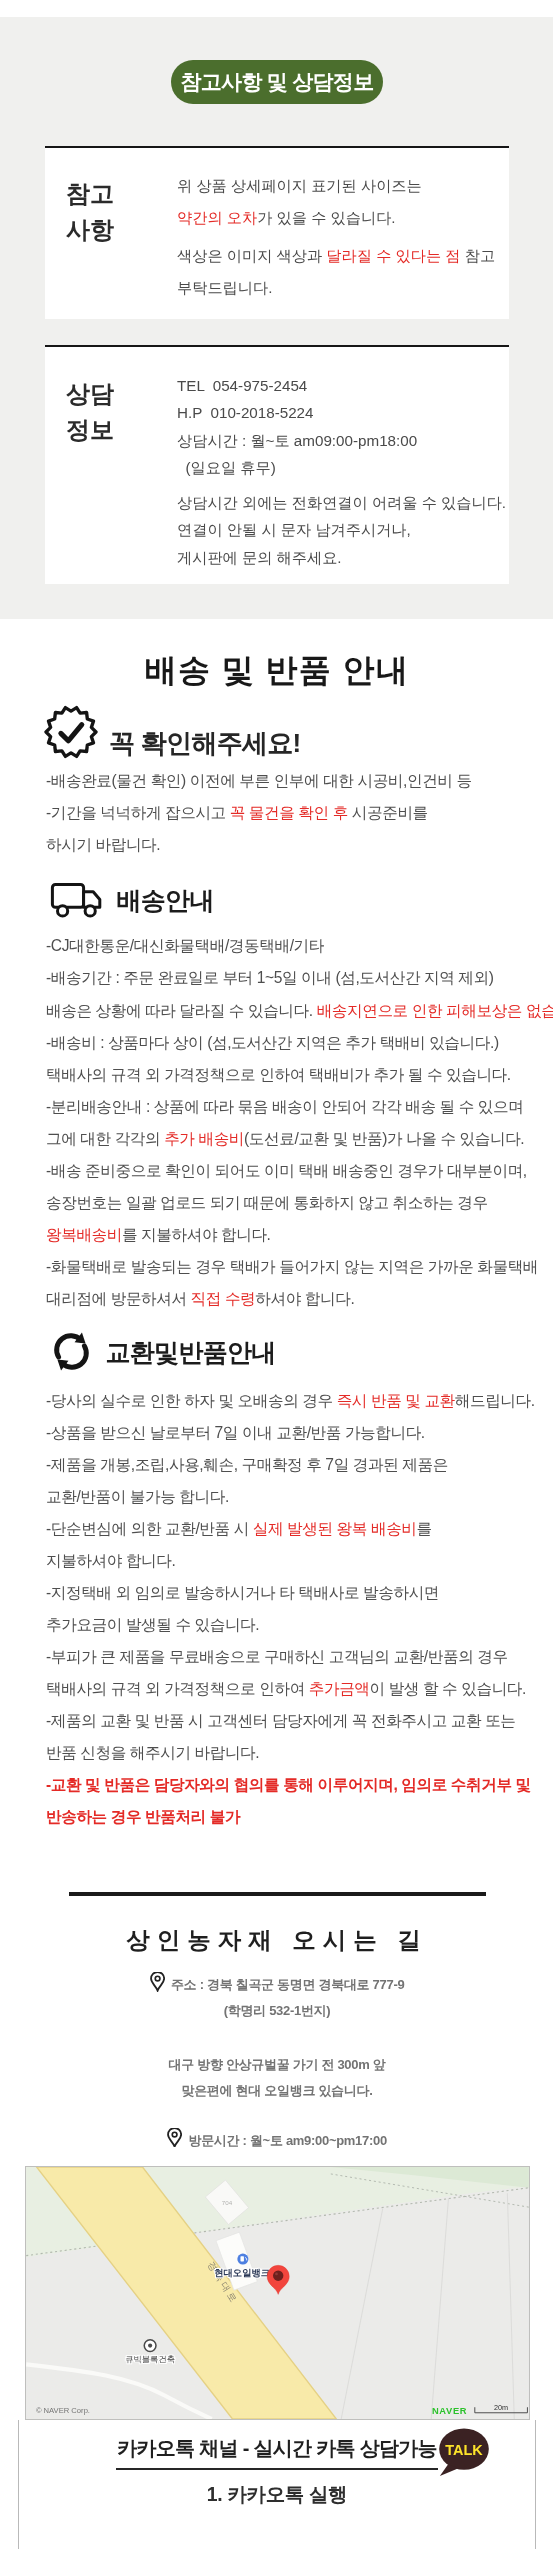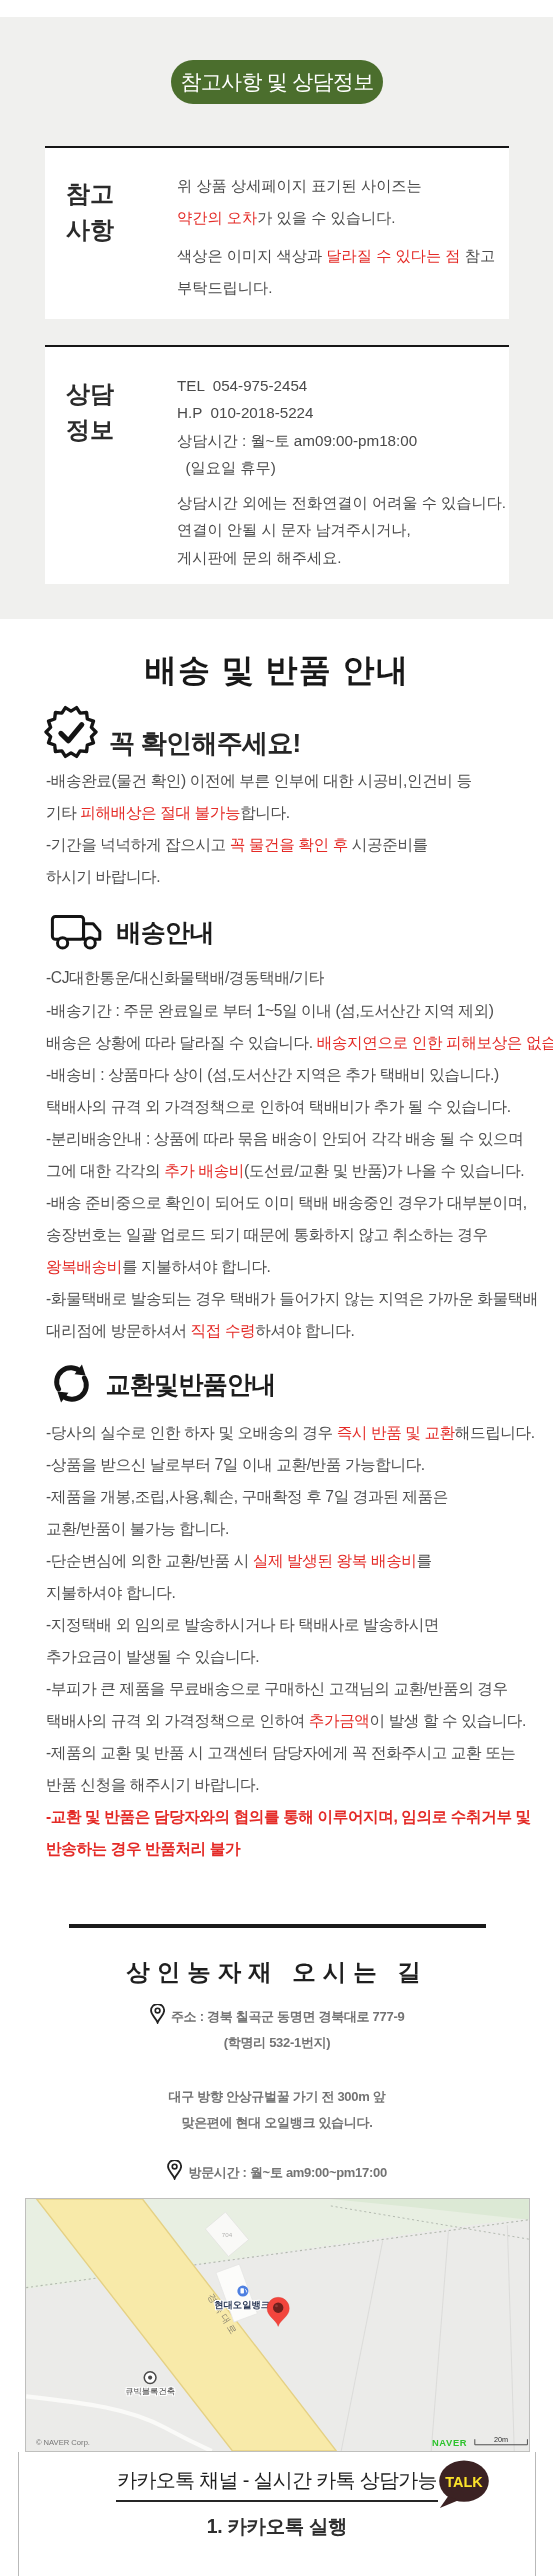--- a/index.html
+++ b/index.html
@@ -6,21 +6,21 @@
   .page{
     width:554px;height:2576px;overflow:hidden;position:relative;
     font-family:"Liberation Sans","DejaVu Sans",sans-serif;
     background:#fff;
   }
   
   .top-strip{height:17.3px;background:#ffffff;}
   .gray-band{background:#f0f0ee;padding:43px 0 35px;}
   .badge{
     width:212px;height:44px;margin:0 auto;border-radius:23px;
-    background:#4b6e2d;color:#ffffff;font-size:21px;font-weight:400;
+    background:#4b6e2d;color:#ffffff;font-size:21px;font-weight:700;
     display:flex;align-items:center;justify-content:center;letter-spacing:-0.7px;
   }
   .panel{
     margin:0 45px;background:#ffffff;border-top:2.8px solid #161616;
     display:flex;box-sizing:border-box;
   }
   .panel.first{margin-top:42px;padding:28px 0 9.7px;}
   .panel.second{margin-top:25.6px;padding:29px 0 8.3px;}
   .panel-label{
     width:132px;box-sizing:border-box;padding-left:21px;flex:none;
@@ -65,21 +65,21 @@
     width:503px;height:252px;margin:15.2px auto 0;position:relative;overflow:hidden;
     background:#ebebe9;border:0.7px solid #bfbfbd;box-sizing:content-box;
   }
   
   .kakao{
     margin:0 18px;height:129px;border-left:0.7px solid #b9b9b9;border-right:0.7px solid #b9b9b9;
     text-align:center;box-sizing:border-box;padding-top:15.2px;
   }
   .k-title-wrap{position:relative;display:inline-block;}
   .k-title{
-    font-size:20px;font-weight:400;color:#1f1f1f;letter-spacing:-0.7px;
+    font-size:20px;font-weight:700;color:#1f1f1f;letter-spacing:-0.7px;
     border-bottom:2.8px solid #262626;padding:0 1.4px 6.2px;display:inline-block;
   }
   .talk{position:absolute;right:-53px;top:-8.3px;}
   .k-step{margin:11px 0 0;font-size:19.4px;font-weight:600;color:#2e2e2e;letter-spacing:-0.3px;}
 </style>
 </head>
 <body>
 
 <div class="page">
 
@@ -127,21 +127,20 @@
       <span>
         <svg width="54" height="54" viewBox="0 0 80 80">
           <path d="M77,40 L70.2,46.9 L73.3,56.1 L64.2,59.3 L63.1,68.9 L53.5,67.9 L48.3,76.1 L40,71 L31.7,76.1 L26.5,67.9 L16.9,68.9 L15.8,59.3 L6.7,56.1 L9.8,46.9 L3,40 L9.8,33.1 L6.7,23.9 L15.8,20.7 L16.9,11.1 L26.5,12.1 L31.7,3.9 L40,9 L48.3,3.9 L53.5,12.1 L63.1,11.1 L64.2,20.7 L73.3,23.9 L70.2,33.1 Z" fill="#ffffff" stroke="#141414" stroke-width="5" stroke-linejoin="round"></path>
           <path d="M25,42 L36,53 L56,29" fill="none" stroke="#141414" stroke-width="7.5" stroke-linecap="round" stroke-linejoin="round"></path>
         </svg>
       </span>
       <span class="t">꼭 확인해주세요!</span>
     </div>
     <div class="list">
         <p class="ln"><span>-배송완료(물건 확인) 이전에 부른 인부에 대한 시공비,인건비 등</span></p>
-        <p class="ln"><span> 기타 </span><span class="r">피해배상은 절대 불가능</span><span>합니다.</span></p>
         <p class="ln"><span>-기간을 넉넉하게 잡으시고 </span><span class="r">꼭 물건을 확인 후</span><span> 시공준비를</span></p>
         <p class="ln"><span> 하시기 바랍니다.</span></p>
       </div>
 
     <div class="sec-head">
       <span>
         <svg width="54" height="39" viewBox="0 0 90 62">
           <rect x="4" y="6" width="52" height="38" rx="5" fill="#ffffff" stroke="#141414" stroke-width="5"></rect>
           <path d="M56,18 h16 l11,13 v13 h-27 z" fill="#ffffff" stroke="#141414" stroke-width="5" stroke-linejoin="round"></path>
           <circle cx="21" cy="50" r="8.5" fill="#ffffff" stroke="#141414" stroke-width="5"></circle>

